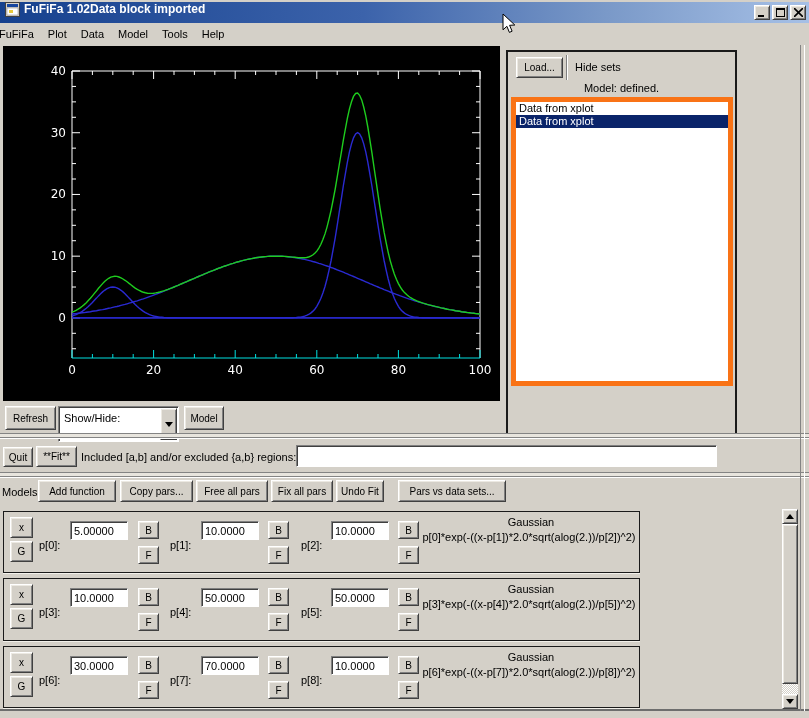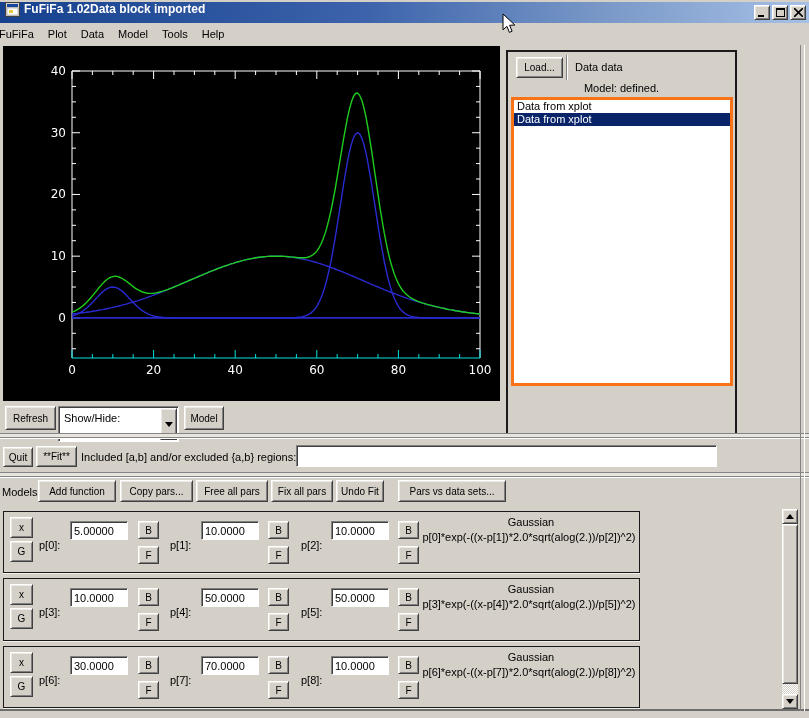--- a/index.html
+++ b/index.html
@@ -46,21 +46,21 @@
     box-shadow:inset 1px 1px 0 #ece9e2, inset -1px -1px 0 #808080;
     font-family:"Liberation Sans",sans-serif;font-size:10px;color:#000;
     display:flex;align-items:center;justify-content:center;cursor:default;white-space:nowrap;
   }
   .panel-vsep{position:absolute;left:58px;top:3px;width:2px;height:25px;
     border-left:1px solid #808080;border-right:1px solid #fff;}
   .datasets-title{position:absolute;left:67px;top:9px;}
   .model-status{position:absolute;left:0;top:30px;width:100%;text-align:center;}
   .listbox{
     position:absolute;left:3px;top:45px;width:222px;height:289px;
-    background:#fff;border:3px solid #f97316;overflow:hidden;
+    background:#fff;border:5px solid #f97316;overflow:hidden;
   }
   .list-item{height:13px;line-height:13px;padding-left:3px;white-space:nowrap;}
   .list-item.selected{background:#0a246a;color:#fff;}
   
   .refresh-btn{position:absolute;left:5px;top:406px;width:51px;height:24px;}
   .combo{
     position:absolute;left:58px;top:406px;width:121px;height:36px;background:#fff;
     border:1px solid;border-color:#808080 #fff #fff #808080;
     box-shadow:inset 1px 1px 0 #404040;
   }
@@ -261,21 +261,21 @@
         <polyline points="69.0,268.0 71.0,267.8 73.1,267.6 75.1,267.3 77.2,267.1 79.2,266.8 81.2,266.6 83.3,266.3 85.3,266.0 87.4,265.7 89.4,265.3 91.4,265.0 93.5,264.7 95.5,264.3 97.6,263.9 99.6,263.6 101.6,263.2 103.7,262.7 105.7,262.3 107.8,261.9 109.8,261.4 111.8,260.9 113.9,260.5 115.9,260.0 118.0,259.4 120.0,258.9 122.0,258.4 124.1,257.8 126.1,257.2 128.2,256.6 130.2,256.0 132.2,255.4 134.3,254.8 136.3,254.1 138.4,253.4 140.4,252.8 142.4,252.1 144.5,251.3 146.5,250.6 148.6,249.9 150.6,249.1 152.6,248.4 154.7,247.6 156.7,246.8 158.8,246.0 160.8,245.2 162.8,244.4 164.9,243.6 166.9,242.7 169.0,241.9 171.0,241.0 173.0,240.2 175.1,239.3 177.1,238.4 179.2,237.6 181.2,236.7 183.2,235.8 185.3,234.9 187.3,234.0 189.4,233.2 191.4,232.3 193.4,231.4 195.5,230.5 197.5,229.7 199.6,228.8 201.6,227.9 203.6,227.1 205.7,226.2 207.7,225.4 209.8,224.6 211.8,223.8 213.8,223.0 215.9,222.2 217.9,221.5 220.0,220.7 222.0,220.0 224.0,219.3 226.1,218.6 228.1,217.9 230.2,217.3 232.2,216.6 234.2,216.0 236.3,215.5 238.3,214.9 240.4,214.4 242.4,213.9 244.4,213.4 246.5,213.0 248.5,212.6 250.6,212.2 252.6,211.8 254.6,211.5 256.7,211.2 258.7,211.0 260.8,210.8 262.8,210.6 264.8,210.4 266.9,210.3 268.9,210.2 271.0,210.2 273.0,210.2 275.0,210.2 277.1,210.2 279.1,210.3 281.2,210.4 283.2,210.6 285.2,210.8 287.3,211.0 289.3,211.2 291.4,211.5 293.4,211.8 295.4,212.2 297.5,212.6 299.5,213.0 301.6,213.4 303.6,213.9 305.6,214.4 307.7,214.9 309.7,215.5 311.8,216.0 313.8,216.6 315.8,217.3 317.9,217.9 319.9,218.6 322.0,219.3 324.0,220.0 326.0,220.7 328.1,221.5 330.1,222.2 332.2,223.0 334.2,223.8 336.2,224.6 338.3,225.4 340.3,226.2 342.4,227.1 344.4,227.9 346.4,228.8 348.5,229.7 350.5,230.5 352.6,231.4 354.6,232.3 356.6,233.2 358.7,234.0 360.7,234.9 362.8,235.8 364.8,236.7 366.8,237.6 368.9,238.4 370.9,239.3 373.0,240.2 375.0,241.0 377.0,241.9 379.1,242.7 381.1,243.6 383.2,244.4 385.2,245.2 387.2,246.0 389.3,246.8 391.3,247.6 393.4,248.4 395.4,249.1 397.4,249.9 399.5,250.6 401.5,251.3 403.6,252.1 405.6,252.8 407.6,253.4 409.7,254.1 411.7,254.8 413.8,255.4 415.8,256.0 417.8,256.6 419.9,257.2 421.9,257.8 424.0,258.4 426.0,258.9 428.0,259.4 430.1,260.0 432.1,260.5 434.2,260.9 436.2,261.4 438.2,261.9 440.3,262.3 442.3,262.7 444.4,263.2 446.4,263.6 448.4,263.9 450.5,264.3 452.5,264.7 454.6,265.0 456.6,265.3 458.6,265.7 460.7,266.0 462.7,266.3 464.8,266.6 466.8,266.8 468.8,267.1 470.9,267.3 472.9,267.6 475.0,267.8 477.0,268.0" fill="none" stroke="#2a2ad2" stroke-width="1.4"></polyline>
         <polyline points="69.0,271.9 71.0,271.9 73.1,271.9 75.1,271.9 77.2,271.9 79.2,271.9 81.2,271.9 83.3,271.9 85.3,271.9 87.4,271.9 89.4,271.9 91.4,271.9 93.5,271.9 95.5,271.9 97.6,271.9 99.6,271.9 101.6,271.9 103.7,271.9 105.7,271.9 107.8,271.9 109.8,271.9 111.8,271.9 113.9,271.9 115.9,271.9 118.0,271.9 120.0,271.9 122.0,271.9 124.1,271.9 126.1,271.9 128.2,271.9 130.2,271.9 132.2,271.9 134.3,271.9 136.3,271.9 138.4,271.9 140.4,271.9 142.4,271.9 144.5,271.9 146.5,271.9 148.6,271.9 150.6,271.9 152.6,271.9 154.7,271.9 156.7,271.9 158.8,271.9 160.8,271.9 162.8,271.9 164.9,271.9 166.9,271.9 169.0,271.9 171.0,271.9 173.0,271.9 175.1,271.9 177.1,271.9 179.2,271.9 181.2,271.9 183.2,271.9 185.3,271.9 187.3,271.9 189.4,271.9 191.4,271.9 193.4,271.9 195.5,271.9 197.5,271.9 199.6,271.9 201.6,271.9 203.6,271.9 205.7,271.9 207.7,271.9 209.8,271.9 211.8,271.9 213.8,271.9 215.9,271.9 217.9,271.9 220.0,271.9 222.0,271.9 224.0,271.9 226.1,271.9 228.1,271.9 230.2,271.9 232.2,271.9 234.2,271.9 236.3,271.9 238.3,271.9 240.4,271.9 242.4,271.9 244.4,271.9 246.5,271.9 248.5,271.9 250.6,271.9 252.6,271.9 254.6,271.9 256.7,271.9 258.7,271.9 260.8,271.9 262.8,271.9 264.8,271.9 266.9,271.9 268.9,271.9 271.0,271.9 273.0,271.9 275.0,271.9 277.1,271.9 279.1,271.9 281.2,271.9 283.2,271.8 285.2,271.8 287.3,271.8 289.3,271.7 291.4,271.6 293.4,271.5 295.4,271.3 297.5,271.1 299.5,270.7 301.6,270.2 303.6,269.4 305.6,268.5 307.7,267.1 309.7,265.4 311.8,263.2 313.8,260.3 315.8,256.7 317.9,252.3 319.9,246.9 322.0,240.5 324.0,233.0 326.0,224.3 328.1,214.5 330.1,203.6 332.2,191.8 334.2,179.3 336.2,166.3 338.3,153.1 340.3,140.0 342.4,127.6 344.4,116.2 346.4,106.2 348.5,97.9 350.5,91.8 352.6,88.0 354.6,86.7 356.6,88.0 358.7,91.8 360.7,97.9 362.8,106.2 364.8,116.2 366.8,127.6 368.9,140.0 370.9,153.1 373.0,166.3 375.0,179.3 377.0,191.8 379.1,203.6 381.1,214.5 383.2,224.3 385.2,233.0 387.2,240.5 389.3,246.9 391.3,252.3 393.4,256.7 395.4,260.3 397.4,263.2 399.5,265.4 401.5,267.1 403.6,268.5 405.6,269.4 407.6,270.2 409.7,270.7 411.7,271.1 413.8,271.3 415.8,271.5 417.8,271.6 419.9,271.7 421.9,271.8 424.0,271.8 426.0,271.8 428.0,271.9 430.1,271.9 432.1,271.9 434.2,271.9 436.2,271.9 438.2,271.9 440.3,271.9 442.3,271.9 444.4,271.9 446.4,271.9 448.4,271.9 450.5,271.9 452.5,271.9 454.6,271.9 456.6,271.9 458.6,271.9 460.7,271.9 462.7,271.9 464.8,271.9 466.8,271.9 468.8,271.9 470.9,271.9 472.9,271.9 475.0,271.9 477.0,271.9" fill="none" stroke="#2a2ad2" stroke-width="1.4"></polyline>
         <polyline points="69.0,271.9 71.0,271.9 73.1,271.9 75.1,271.9 77.2,271.9 79.2,271.9 81.2,271.9 83.3,271.9 85.3,271.9 87.4,271.9 89.4,271.9 91.4,271.9 93.5,271.9 95.5,271.9 97.6,271.9 99.6,271.9 101.6,271.9 103.7,271.9 105.7,271.9 107.8,271.9 109.8,271.9 111.8,271.9 113.9,271.9 115.9,271.9 118.0,271.9 120.0,271.9 122.0,271.9 124.1,271.9 126.1,271.9 128.2,271.9 130.2,271.9 132.2,271.9 134.3,271.9 136.3,271.9 138.4,271.9 140.4,271.9 142.4,271.9 144.5,271.9 146.5,271.9 148.6,271.9 150.6,271.9 152.6,271.9 154.7,271.9 156.7,271.9 158.8,271.9 160.8,271.9 162.8,271.9 164.9,271.9 166.9,271.9 169.0,271.9 171.0,271.9 173.0,271.9 175.1,271.9 177.1,271.9 179.2,271.9 181.2,271.9 183.2,271.9 185.3,271.9 187.3,271.9 189.4,271.9 191.4,271.9 193.4,271.9 195.5,271.9 197.5,271.9 199.6,271.9 201.6,271.9 203.6,271.9 205.7,271.9 207.7,271.9 209.8,271.9 211.8,271.9 213.8,271.9 215.9,271.9 217.9,271.9 220.0,271.9 222.0,271.9 224.0,271.9 226.1,271.9 228.1,271.9 230.2,271.9 232.2,271.9 234.2,271.9 236.3,271.9 238.3,271.9 240.4,271.9 242.4,271.9 244.4,271.9 246.5,271.9 248.5,271.9 250.6,271.9 252.6,271.9 254.6,271.9 256.7,271.9 258.7,271.9 260.8,271.9 262.8,271.9 264.8,271.9 266.9,271.9 268.9,271.9 271.0,271.9 273.0,271.9 275.0,271.9 277.1,271.9 279.1,271.9 281.2,271.9 283.2,271.9 285.2,271.9 287.3,271.9 289.3,271.9 291.4,271.9 293.4,271.9 295.4,271.9 297.5,271.9 299.5,271.9 301.6,271.9 303.6,271.9 305.6,271.9 307.7,271.9 309.7,271.9 311.8,271.9 313.8,271.9 315.8,271.9 317.9,271.9 319.9,271.9 322.0,271.9 324.0,271.9 326.0,271.9 328.1,271.9 330.1,271.9 332.2,271.9 334.2,271.9 336.2,271.9 338.3,271.9 340.3,271.9 342.4,271.9 344.4,271.9 346.4,271.9 348.5,271.9 350.5,271.9 352.6,271.9 354.6,271.9 356.6,271.9 358.7,271.9 360.7,271.9 362.8,271.9 364.8,271.9 366.8,271.9 368.9,271.9 370.9,271.9 373.0,271.9 375.0,271.9 377.0,271.9 379.1,271.9 381.1,271.9 383.2,271.9 385.2,271.9 387.2,271.9 389.3,271.9 391.3,271.9 393.4,271.9 395.4,271.9 397.4,271.9 399.5,271.9 401.5,271.9 403.6,271.9 405.6,271.9 407.6,271.9 409.7,271.9 411.7,271.9 413.8,271.9 415.8,271.9 417.8,271.9 419.9,271.9 421.9,271.9 424.0,271.9 426.0,271.9 428.0,271.9 430.1,271.9 432.1,271.9 434.2,271.9 436.2,271.9 438.2,271.9 440.3,271.9 442.3,271.9 444.4,271.9 446.4,271.9 448.4,271.9 450.5,271.9 452.5,271.9 454.6,271.9 456.6,271.9 458.6,271.9 460.7,271.9 462.7,271.9 464.8,271.9 466.8,271.9 468.8,271.9 470.9,271.9 472.9,271.9 475.0,271.9 477.0,271.9" fill="none" stroke="#2a2ad2" stroke-width="1.4"></polyline>
         <polyline points="69.0,266.1 71.0,265.3 73.1,264.3 75.1,263.2 77.2,261.9 79.2,260.3 81.2,258.6 83.3,256.7 85.3,254.6 87.4,252.3 89.4,249.9 91.4,247.4 93.5,244.9 95.5,242.3 97.6,239.9 99.6,237.6 101.6,235.5 103.7,233.7 105.7,232.3 107.8,231.2 109.8,230.6 111.8,230.3 113.9,230.4 115.9,231.0 118.0,231.8 120.0,233.0 122.0,234.3 124.1,235.8 126.1,237.4 128.2,239.0 130.2,240.6 132.2,242.1 134.3,243.4 136.3,244.5 138.4,245.5 140.4,246.3 142.4,246.8 144.5,247.2 146.5,247.4 148.6,247.4 150.6,247.2 152.6,246.9 154.7,246.5 156.7,246.0 158.8,245.4 160.8,244.8 162.8,244.1 164.9,243.4 166.9,242.6 169.0,241.8 171.0,241.0 173.0,240.1 175.1,239.3 177.1,238.4 179.2,237.5 181.2,236.7 183.2,235.8 185.3,234.9 187.3,234.0 189.4,233.2 191.4,232.3 193.4,231.4 195.5,230.5 197.5,229.7 199.6,228.8 201.6,227.9 203.6,227.1 205.7,226.2 207.7,225.4 209.8,224.6 211.8,223.8 213.8,223.0 215.9,222.2 217.9,221.5 220.0,220.7 222.0,220.0 224.0,219.3 226.1,218.6 228.1,217.9 230.2,217.3 232.2,216.6 234.2,216.0 236.3,215.5 238.3,214.9 240.4,214.4 242.4,213.9 244.4,213.4 246.5,213.0 248.5,212.6 250.6,212.2 252.6,211.8 254.6,211.5 256.7,211.2 258.7,211.0 260.8,210.8 262.8,210.6 264.8,210.4 266.9,210.3 268.9,210.2 271.0,210.2 273.0,210.2 275.0,210.2 277.1,210.2 279.1,210.3 281.2,210.4 283.2,210.5 285.2,210.7 287.3,210.9 289.3,211.1 291.4,211.3 293.4,211.5 295.4,211.7 297.5,211.8 299.5,211.8 301.6,211.7 303.6,211.5 305.6,211.0 307.7,210.2 309.7,209.0 311.8,207.3 313.8,205.1 315.8,202.1 317.9,198.3 319.9,193.6 322.0,187.9 324.0,181.1 326.0,173.1 328.1,164.1 330.1,154.0 332.2,143.0 334.2,131.2 336.2,119.0 338.3,106.6 340.3,94.4 342.4,82.8 344.4,72.2 346.4,63.1 348.5,55.7 350.5,50.4 352.6,47.5 354.6,47.1 356.6,49.3 358.7,53.9 360.7,61.0 362.8,70.1 364.8,81.0 366.8,93.3 368.9,106.6 370.9,120.5 373.0,134.6 375.0,148.4 377.0,161.8 379.1,174.5 381.1,186.2 383.2,196.8 385.2,206.3 387.2,214.6 389.3,221.8 391.3,228.0 393.4,233.2 395.4,237.6 397.4,241.2 399.5,244.2 401.5,246.6 403.6,248.6 405.6,250.3 407.6,251.7 409.7,252.9 411.7,253.9 413.8,254.9 415.8,255.7 417.8,256.4 419.9,257.1 421.9,257.7 424.0,258.3 426.0,258.9 428.0,259.4 430.1,259.9 432.1,260.4 434.2,260.9 436.2,261.4 438.2,261.9 440.3,262.3 442.3,262.7 444.4,263.2 446.4,263.6 448.4,263.9 450.5,264.3 452.5,264.7 454.6,265.0 456.6,265.3 458.6,265.7 460.7,266.0 462.7,266.3 464.8,266.6 466.8,266.8 468.8,267.1 470.9,267.3 472.9,267.6 475.0,267.8 477.0,268.0" fill="none" stroke="#1ecd1e" stroke-width="1.4"></polyline>
       </svg>
   </div>
 
   <div class="datasets-panel">
     <button class="btn load-btn">Load...</button>
     <div class="panel-vsep"></div>
-    <span class="datasets-title">Data data</span>
+    <span class="datasets-title">Hide sets</span>
     <div class="model-status">Model: defined.</div>
     <div class="listbox">
       <div class="list-item">Data from xplot</div>
       <div class="list-item selected">Data from xplot</div>
     </div>
   </div>
 
   <button class="btn refresh-btn">Refresh</button>
   <div class="combo">
     <span class="combo-text">Show/Hide:</span>

